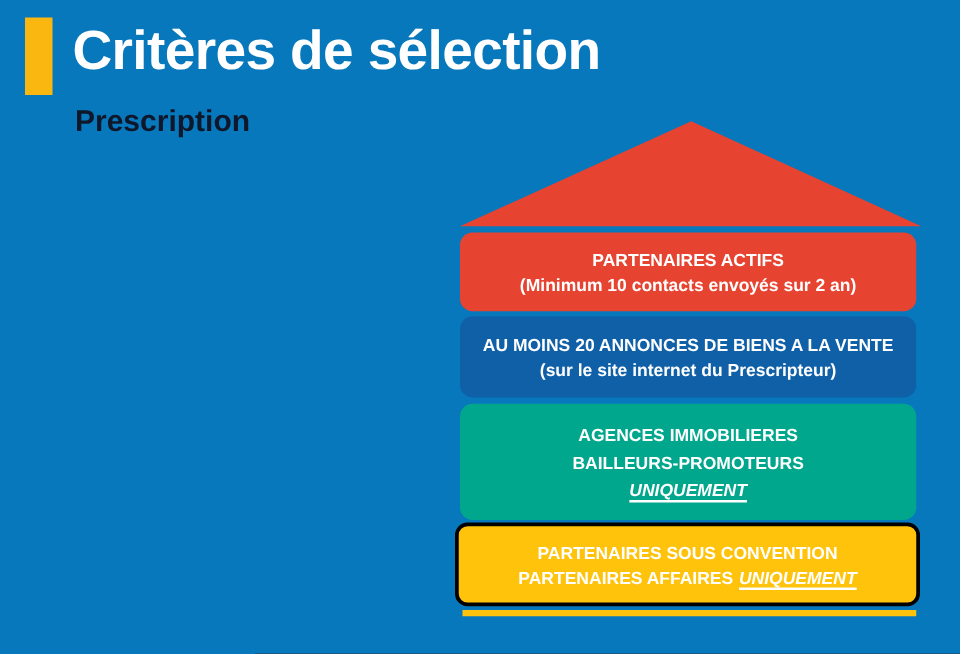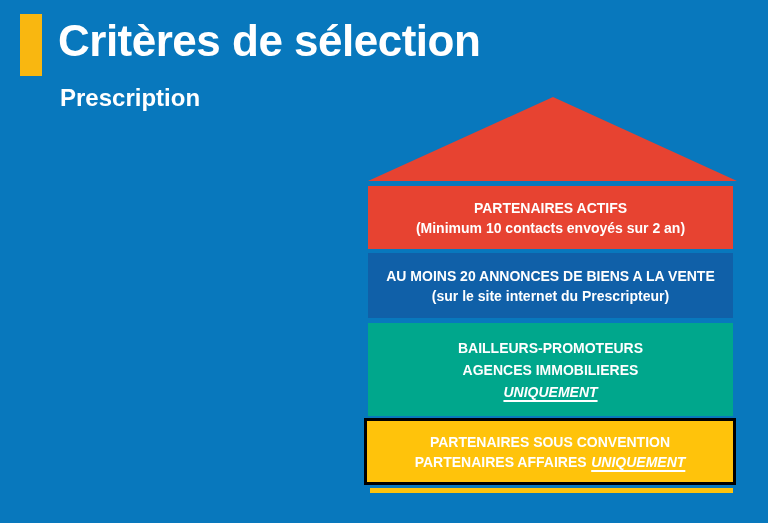--- a/index.html
+++ b/index.html
@@ -28,21 +28,21 @@
     font-weight: 700;
     color: #FFFFFF;
     letter-spacing: -0.5px;
     white-space: nowrap;
   }
   .subtitle {
     position: absolute;
     left: 60px; top: 84px;
     font-size: 24px;
     font-weight: 700;
-    color: #ffffff;
+    color: #0f172a;
     white-space: nowrap;
   }
 
   
   .roof {
     position: absolute;
     left: 368px; top: 97px;
     width: 0; height: 0;
     border-left: 185px solid transparent;
     border-right: 184px solid transparent;
@@ -54,20 +54,21 @@
     width: 365px;
     display: flex;
     flex-direction: column;
     justify-content: center;
     align-items: center;
     text-align: center;
     color: #FFFFFF;
     font-weight: 700;
     font-size: 14px;
     line-height: 20px;
+    border-radius: 10px;
   }
   .level-red    { top: 186px; height: 63px; background: #E74331; }
   .level-blue   { top: 253px; height: 65px; background: #1060A8; text-align: right; }
   .level-green  { top: 323px; height: 93px; background: #00A78C; line-height: 22px; }
   .level-yellow {
     top: 418px; height: 67px;
     left: 364px; width: 372px;
     background: #FFC30B;
     border: 3px solid #000000;
   }
@@ -106,22 +107,22 @@
       <div>PARTENAIRES ACTIFS</div>
       <div>(Minimum 10 contacts envoyés sur 2 an)</div>
     </div>
 
     <div class="level level-blue">
       <div>AU MOINS 20 ANNONCES DE BIENS A LA VENTE</div>
       <div>(sur le site internet du Prescripteur)</div>
     </div>
 
     <div class="level level-green">
+      <div>AGENCES IMMOBILIERES</div>
       <div>BAILLEURS-PROMOTEURS</div>
-      <div>AGENCES IMMOBILIERES</div>
       <div class="underlined">UNIQUEMENT</div>
     </div>
 
     <div class="level level-yellow">
       <div>PARTENAIRES SOUS CONVENTION</div>
       <div class="mixed-line">
         <span>PARTENAIRES AFFAIRES</span>
         <span class="underlined">UNIQUEMENT</span>
       </div>
     </div>

